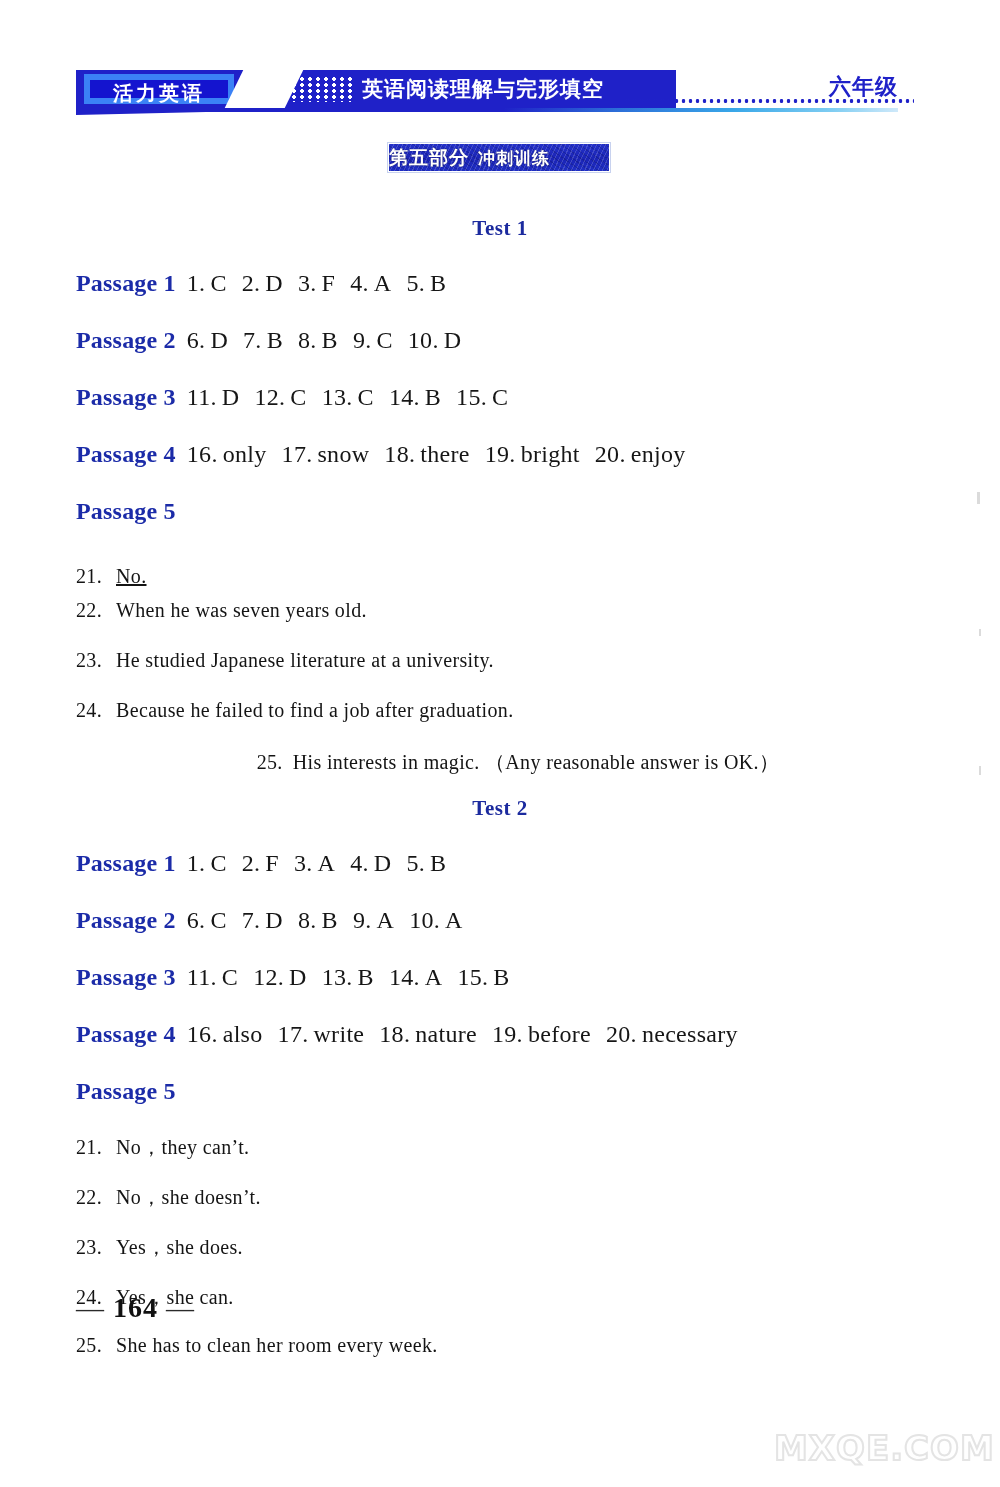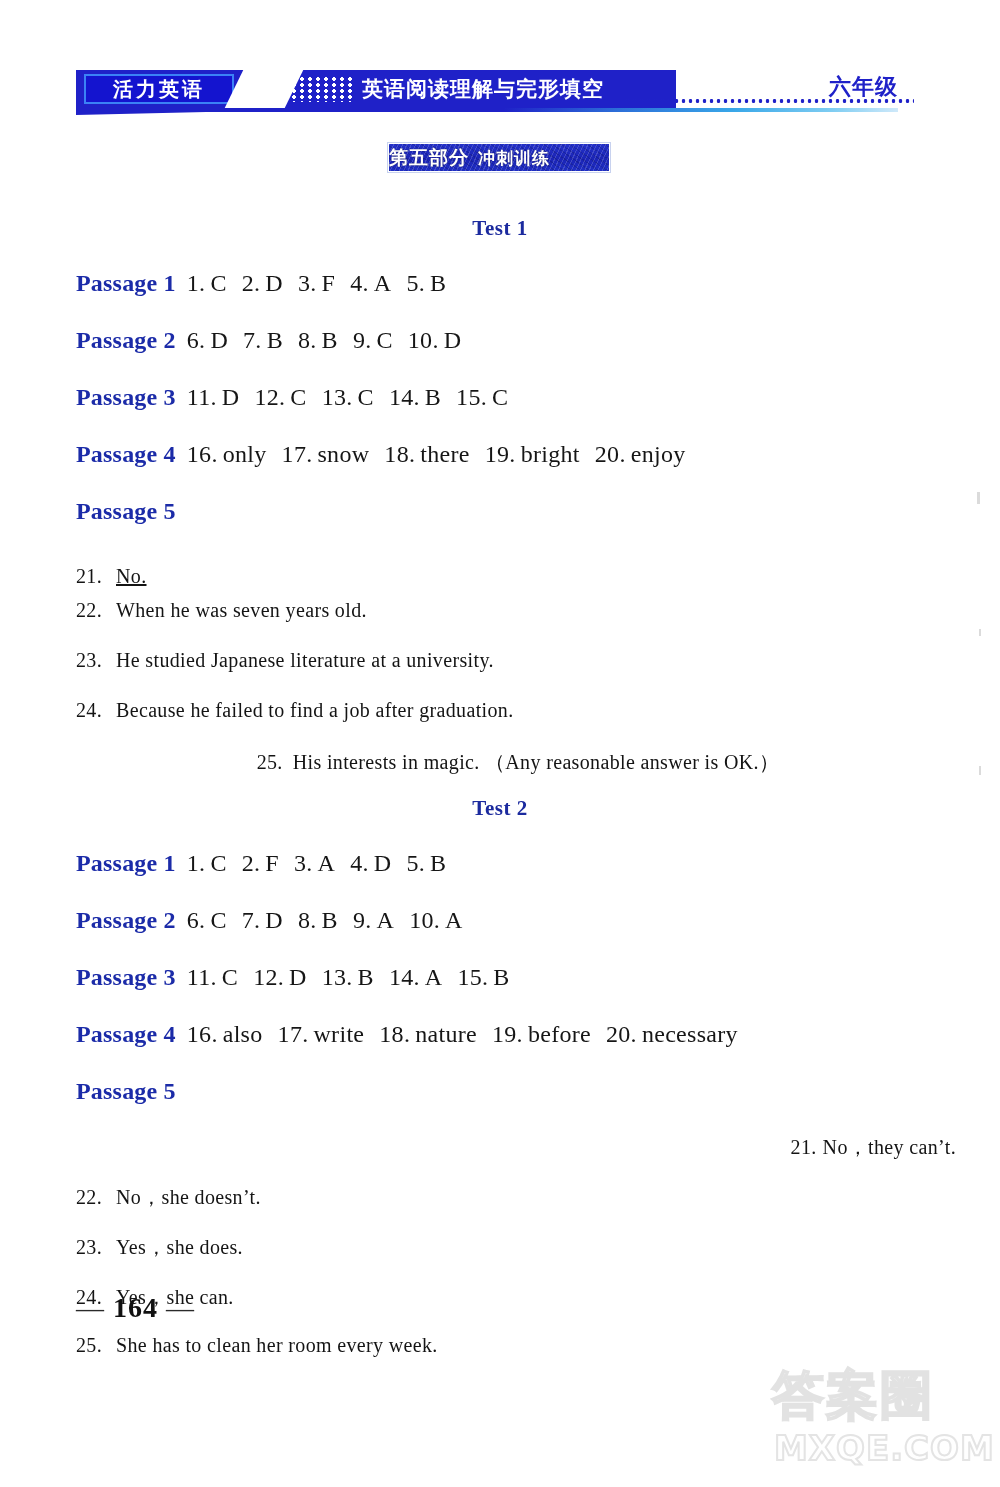--- a/index.html
+++ b/index.html
@@ -43,21 +43,21 @@
     background: #1f21c8;
     clip-path: polygon(0 0, 600px 0, 600px 38px, 0 38px);
   }
   .hdr-brand {
     position: absolute;
     left: 8px;
     top: 4px;
     width: 150px;
     height: 30px;
     background: #1414cf;
-    border: 2px solid #3b82f6;
+    border: 6px solid #3b82f6;
     box-sizing: border-box;
     color: #ffffff;
     font-family: "DejaVu Sans", sans-serif;
     font-weight: bold;
     font-size: 20px;
     letter-spacing: 3px;
     line-height: 26px;
     text-align: center;
   }
   
@@ -339,31 +339,30 @@
     <div class="qa-line" style="top: 599px;"><span class="qnum">22.</span><span>When he was seven years old.</span></div>
     <div class="qa-line" style="top: 649px;"><span class="qnum">23.</span><span>He studied Japanese literature at a university.</span></div>
     <div class="qa-line" style="top: 699px;"><span class="qnum">24.</span><span>Because he failed to find a job after graduation.</span></div>
     <div class="qa-line" style="top: 749px; text-align: center;"><span class="qnum">25.</span><span>His interests in magic. （Any reasonable answer is OK.）</span></div>
     <div class="test-heading" style="top: 796px;">Test 2</div>
     <div class="row" style="top: 850px;"><span class="passage-label">Passage 1</span><span class="answers"><span class="item"><span class="num">1.</span><span>C</span></span><span class="item"><span class="num">2.</span><span>F</span></span><span class="item"><span class="num">3.</span><span>A</span></span><span class="item"><span class="num">4.</span><span>D</span></span><span class="item"><span class="num">5.</span><span>B</span></span></span></div>
     <div class="row" style="top: 907px;"><span class="passage-label">Passage 2</span><span class="answers"><span class="item"><span class="num">6.</span><span>C</span></span><span class="item"><span class="num">7.</span><span>D</span></span><span class="item"><span class="num">8.</span><span>B</span></span><span class="item"><span class="num">9.</span><span>A</span></span><span class="item"><span class="num">10.</span><span>A</span></span></span></div>
     <div class="row" style="top: 964px;"><span class="passage-label">Passage 3</span><span class="answers"><span class="item"><span class="num">11.</span><span>C</span></span><span class="item"><span class="num">12.</span><span>D</span></span><span class="item"><span class="num">13.</span><span>B</span></span><span class="item"><span class="num">14.</span><span>A</span></span><span class="item"><span class="num">15.</span><span>B</span></span></span></div>
     <div class="row" style="top: 1021px;"><span class="passage-label">Passage 4</span><span class="answers"><span class="item"><span class="num">16.</span><span>also</span></span><span class="item"><span class="num">17.</span><span>write</span></span><span class="item"><span class="num">18.</span><span>nature</span></span><span class="item"><span class="num">19.</span><span>before</span></span><span class="item"><span class="num">20.</span><span>necessary</span></span></span></div>
     <div class="row" style="top: 1078px;"><span class="passage-label">Passage 5</span></div>
-    <div class="qa-line" style="top: 1134px; text-align: right;"><span class="qnum">21.</span><span>No，they can’t.</span></div>
+    <div class="qa-line" style="top: 1134px;"><span class="qnum">21.</span><span>No，they can’t.</span></div>
     <div class="qa-line" style="top: 1184px;"><span class="qnum">22.</span><span>No，she doesn’t.</span></div>
     <div class="qa-line" style="top: 1234px;"><span class="qnum">23.</span><span>Yes，she does.</span></div>
     <div class="qa-line" style="top: 1284px;"><span class="qnum">24.</span><span>Yes，she can.</span></div>
     <div class="qa-line" style="top: 1334px;"><span class="qnum">25.</span><span>She has to clean her room every week.</span></div>
   </div>
 
 <div class="page-footer">
   <span class="dash">—</span><span class="pnum">164</span><span class="dash">—</span>
 </div>
 
 <div class="watermark">
-  <div class="wm-cn">答案圈</div>
   <div class="wm-domain">MXQE.COM</div>
 </div>
 
 <div class="speck" style="left:977px;top:492px;width:3px;height:12px;"></div>
 <div class="speck" style="left:979px;top:629px;width:2px;height:7px;"></div>
 <div class="speck" style="left:979px;top:766px;width:2px;height:9px;"></div>
 
 </body></html>

